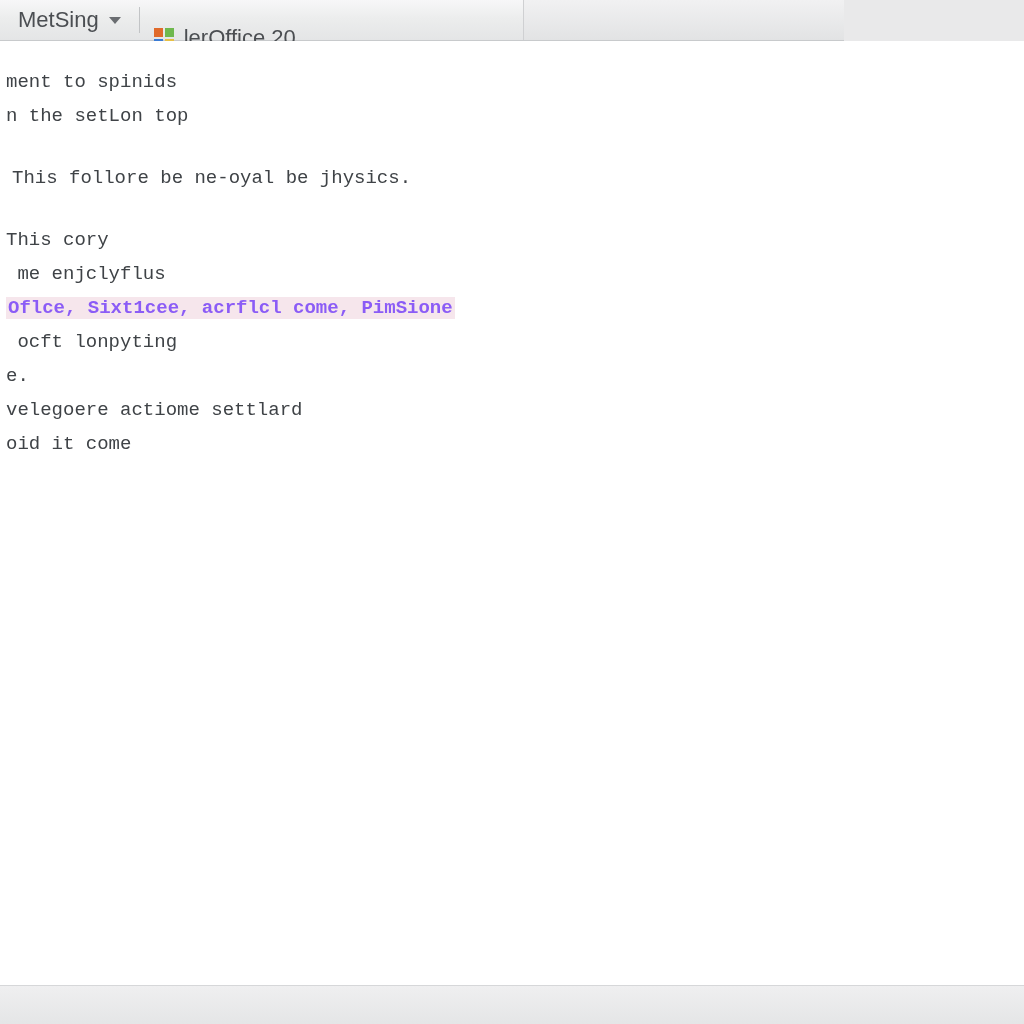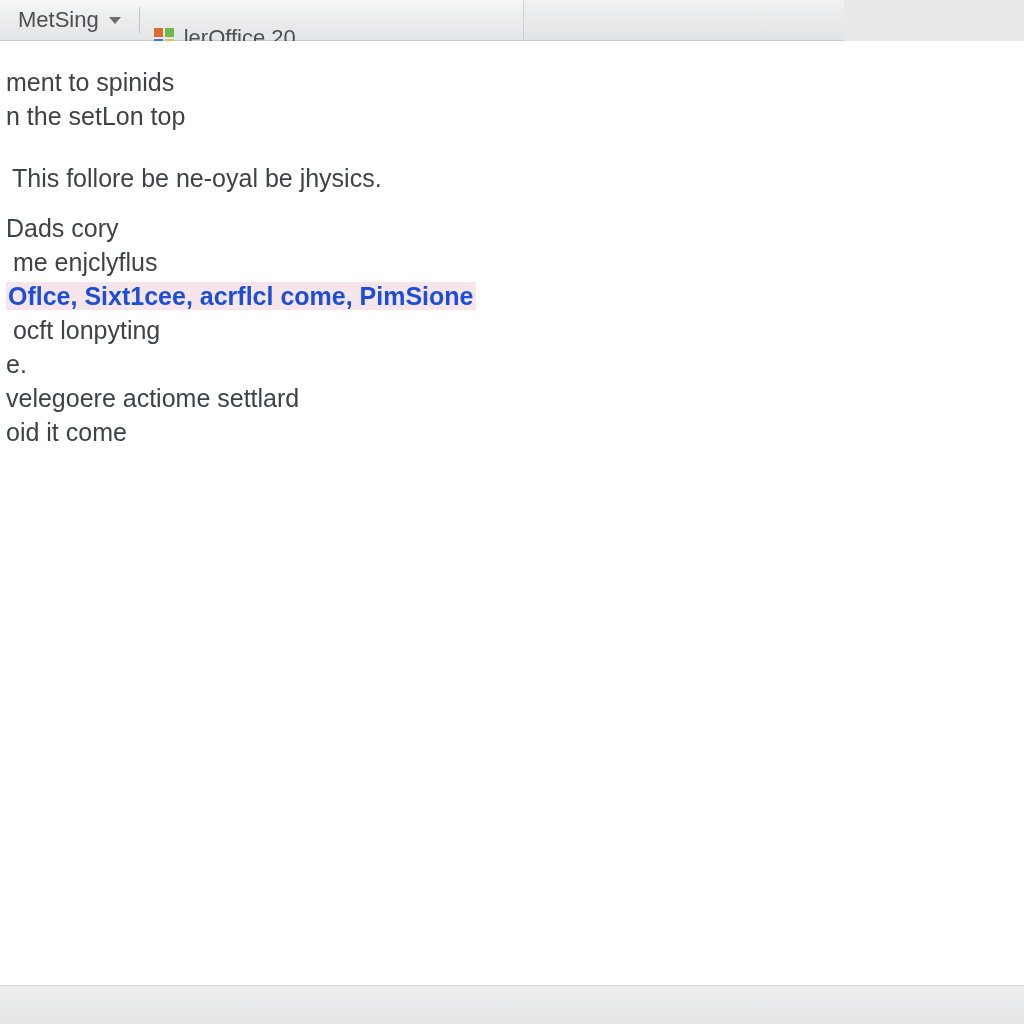--- a/index.html
+++ b/index.html
@@ -82,32 +82,33 @@
     width: 1024px;
     height: 944px;   
     background: #ffffff;
   }
   .doc {
     position: absolute;
     left: 0;
     top: 0;
     right: 0;
     padding: 24px 0 0 6px;
-    font-size: 25px;
+    font-size: 19px;
     line-height: 34px;
     color: #3f4347;
+    font-family: Liberation Mono, monospace;
   }
   .doc .block1 { margin-bottom: 28px; }
-  .doc .block2 { margin-bottom: 16px; padding-left: 6px; }
+  .doc .block2 { margin-bottom: 28px; padding-left: 6px; }
   .doc .line { white-space: pre; }
   .doc .hl {
     background: #f6e6ec;
     padding: 0 2px;
   }
-  .doc .bold { font-weight: 600; color:#1d4ed8; }
+  .doc .bold { font-weight: 600; color:#8b5cf6; }
 
   
   .bottom-bar {
     width: 1024px;
     height: 40px;
     background: linear-gradient(to bottom, #efeff0, #e4e5e6);
     border-top: 1px solid #d6d7d9;
   }
 </style>
 </head>
@@ -137,21 +138,21 @@
     <div class="block1">
       <div class="line">ment to spinids</div>
       <div class="line">n the setLon top</div>
     </div>
 
     <div class="block2">
       <div class="line">This follore be ne-oyal be jhysics.</div>
     </div>
 
     <div class="block3">
-      <div class="line">Dads cory</div>
+      <div class="line">This cory</div>
       <div class="line"> me enjclyflus</div>
       <div class="line"><span class="hl bold">Oflce, Sixt1cee, acrflcl come, PimSione</span></div>
       <div class="line"> ocft lonpyting</div>
       <div class="line">e.</div>
       <div class="line">velegoere actiome settlard</div>
       <div class="line">oid it come</div>
     </div>
 
   </div>
 </div>

